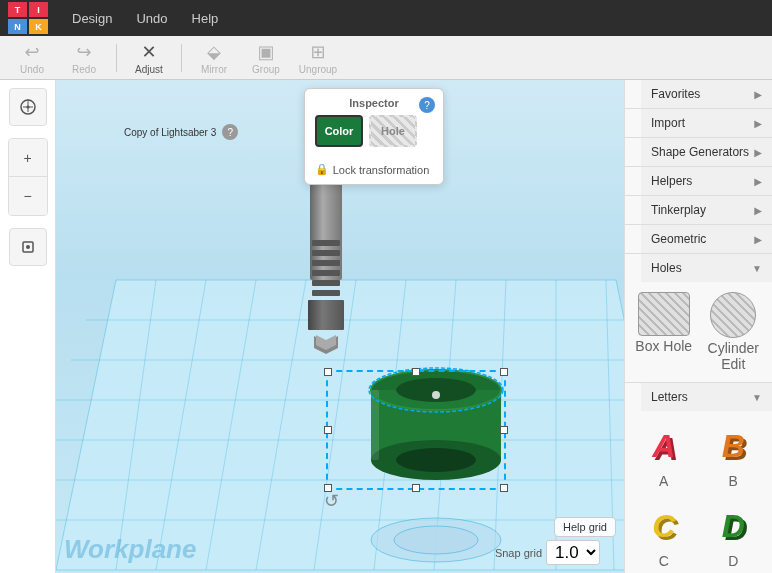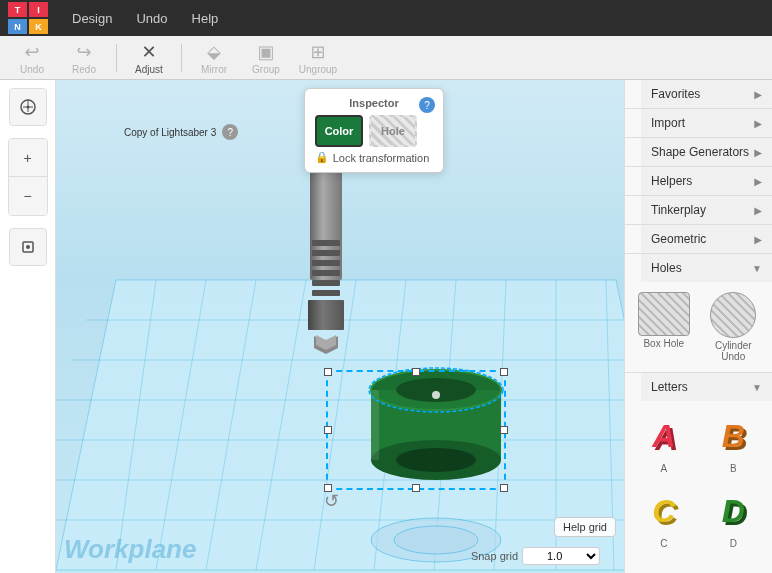--- a/index.html
+++ b/index.html
@@ -93,33 +93,33 @@
       background: rgba(255,255,255,0.9); border: 1px solid #ccc;
       border-radius: 4px; padding: 3px 8px; font-size: 11px; cursor: pointer; color: #333;
     }
 
     
     #snap-grid-area {
       position: absolute; bottom: 8px; right: 24px;
       display: flex; align-items: center; gap: 4px; font-size: 11px; color: #555;
     }
     #snap-grid-select {
-      border: 1px solid #ccc; border-radius: 3px; padding: 1px 20px;
-      font-size: 11px; background: #fff; cursor: pointer;
+      border: 1px solid #ccc; border-radius: 3px; padding: 1px 4px;
+      font-size: 17px; background: #fff; cursor: pointer;
     }
 
     
     #inspector {
       position: absolute; top: 8px; right: 180px;
       background: #fff; border: 1px solid #ccc; border-radius: 6px;
       padding: 8px 10px; min-width: 140px; box-shadow: 0 2px 8px rgba(0,0,0,0.15);
       z-index: 20;
     }
     #inspector-title { font-size: 11px; color: #666; margin-bottom: 6px; font-weight: bold; text-align: center; }
-    #inspector-colors { display: flex; gap: 6px; align-items: center; margin-bottom: 4px; }
+    #inspector-colors { display: flex; gap: 6px; align-items: center; margin-bottom: 16px; }
     .color-btn {
       width: 48px; height: 32px; border-radius: 4px; border: 2px solid transparent;
       cursor: pointer; display: flex; align-items: center; justify-content: center;
       font-size: 11px; font-weight: bold; color: #fff;
     }
     .color-btn.active { border-color: #333; }
     #inspector-lock {
       display: flex; align-items: center; gap: 4px; font-size: 11px; color: #555; cursor: pointer;
     }
     #inspector-help {
@@ -143,21 +143,21 @@
     }
     .section-chevron { font-size: 10px; color: #888; }
     .panel-section-content { padding: 6px; }
 
     
     .shape-grid { display: grid; grid-template-columns: 1fr 1fr; gap: 4px; }
     .shape-item {
       display: flex; flex-direction: column; align-items: center; padding: 4px 2px;
       cursor: pointer; border-radius: 4px;
     }
-    .shape-label { font-size: 10px; color: #666; margin-top: 2px; text-align: center; }
+    .shape-label { font-size: 14px; color: #666; margin-top: 2px; text-align: center; }
 
     
     .letter-shape {
       width: 50px; height: 50px; border-radius: 4px;
       display: flex; align-items: center; justify-content: center;
       font-size: 32px; font-weight: 900; font-style: italic;
       text-shadow: 2px 2px 4px rgba(0,0,0,0.3);
     }
 
     
@@ -462,21 +462,21 @@
         <span class="section-chevron">▼</span>
       </div>
       <div class="panel-section-content">
         <div class="shape-grid">
           <div class="shape-item">
             <div class="hole-box"></div>
             <span class="shape-label">Box Hole</span>
           </div>
           <div class="shape-item">
             <div class="hole-cylinder"></div>
-            <span class="shape-label">Cylinder Undo</span>
+            <span class="shape-label">Cylinder Edit</span>
           </div>
         </div>
       </div>
     </div>
 
     <div class="panel-section">
       <div class="panel-section-header">
         <span>Letters</span>
         <span class="section-chevron">▼</span>
       </div>

